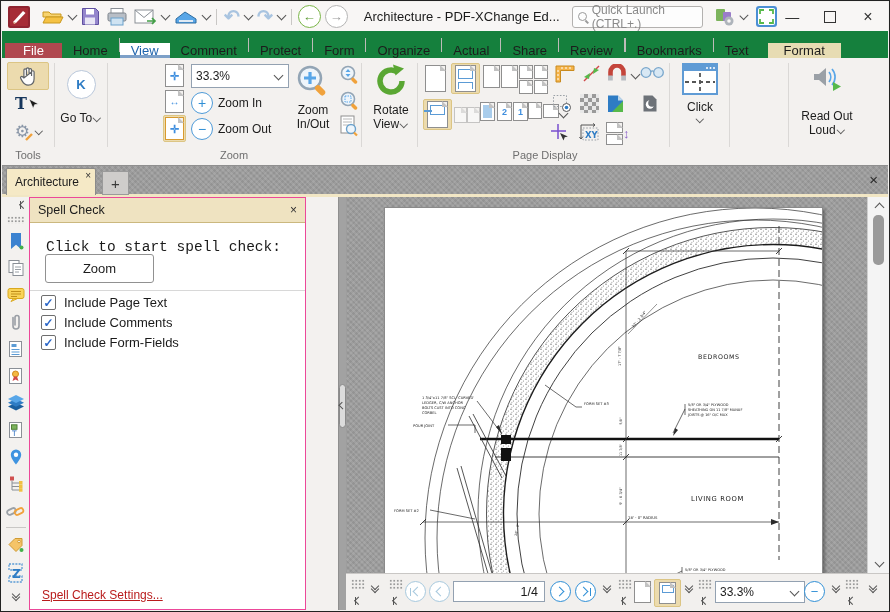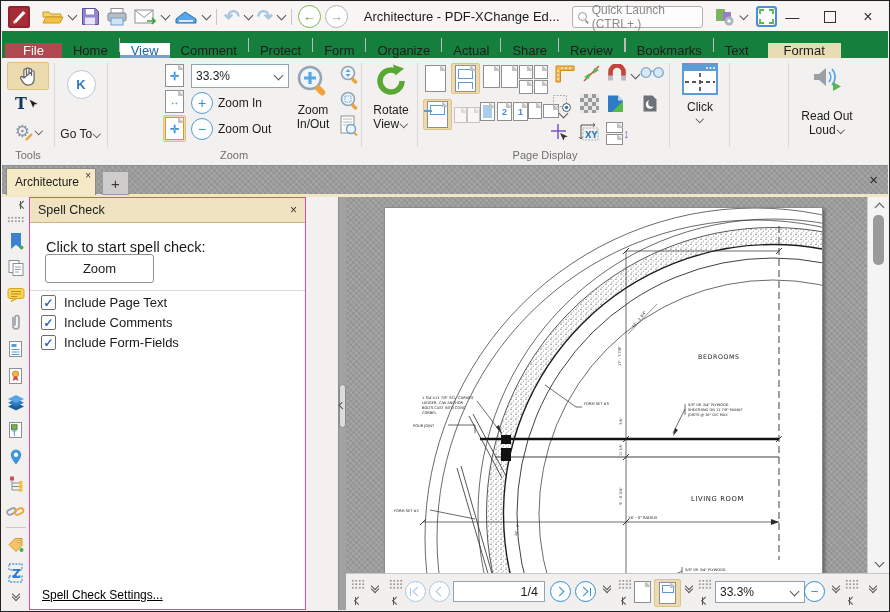--- a/index.html
+++ b/index.html
@@ -48,26 +48,26 @@
   
   .strip{position:absolute;left:1px;top:196px;width:27px;bottom:1px;background:#f3f1ef;border-right:1px solid #c9c7c5;display:flex;flex-direction:column;align-items:center;}
   .sic{width:24px;height:27px;display:flex;align-items:center;justify-content:center;flex:none;}
   .grip{width:14px;height:10px;background-image:radial-gradient(#9a9a9a 1px,transparent 1.1px);background-size:3.5px 3.5px;flex:none;}
   .clp{display:flex;align-items:center;color:#555;}
   .clpbar{width:1.5px;height:8px;background:#555;}
   
   .panel{position:absolute;left:28px;top:196px;width:277px;bottom:1px;background:#fff;border:1px solid #ec4899;box-sizing:border-box;}
   .phead{height:24px;background:#efe3c1;border-bottom:1px solid #cbb87f;display:flex;align-items:center;padding:0 8px;font-size:12.5px;color:#1c1c1c;justify-content:space-between;}
   .pclose{font-size:12px;color:#333;}
-  .pinstr{margin:16px 0 0 16px;font-size:14.5px;color:#1a1a1a;}
+  .pinstr{margin:16px 0 0 16px;font-size:14.5px;color:#1a1a1a;font-family:Liberation Mono, monospace;}
   .startbtn{position:absolute;left:15px;top:56px;width:107px;height:27px;border:1px solid #919191;border-radius:3px;background:#fff;font-size:13px;color:#1c1c1c;display:flex;align-items:center;justify-content:center;}
   .pdivider{position:absolute;left:0;right:0;top:92px;height:1px;background:#d8d8d8;}
   .chkrow{position:absolute;left:11px;display:flex;align-items:center;gap:8px;font-size:13px;color:#1a1a1a;}
   .chk{width:15px;height:15px;border:1px solid #6e6e6e;border-radius:2px;background:#fff;display:flex;align-items:center;justify-content:center;color:#2a66c8;font-size:12px;font-weight:bold;box-sizing:border-box;}
-  .slink{position:absolute;left:12px;bottom:7px;font-size:12px;color:#000000;text-decoration:underline;}
+  .slink{position:absolute;left:12px;bottom:7px;font-size:12px;color:#b91c1c;text-decoration:underline;}
   
   .splitter{position:absolute;left:337px;top:196px;width:8px;bottom:1px;background:#a2a2a2;border-left:1px solid #8f8f8f;box-sizing:border-box;}
   .sphandle{position:absolute;left:0px;top:187px;width:7px;height:44px;background:#dcdcdc;border:1px solid #8a8a8a;border-radius:4px;display:flex;align-items:center;justify-content:center;box-sizing:border-box;}
   
   .docarea{position:absolute;left:345px;top:196px;width:544px;height:379px;background:#9c9c9c;background-image:repeating-linear-gradient(45deg,rgba(255,255,255,.10) 0 2px,transparent 2px 4px),repeating-linear-gradient(-45deg,rgba(0,0,0,.06) 0 2px,transparent 2px 4px);overflow:hidden;}
   .page{position:absolute;left:38px;top:10px;width:437px;height:420px;background:#fff;border:1px solid #8a8a8a;box-shadow:2px 2px 3px rgba(0,0,0,.35);}
   .vsb{position:absolute;right:0;top:0;width:22px;height:379px;background:#f4f4f4;border-left:1px solid #cfcfcf;}
   .vsb .thumb{position:absolute;left:5px;top:18px;width:11px;height:50px;background:#9a9a9a;border-radius:5px;}
   .sbarrow{position:absolute;left:6px;color:#555;}
   
@@ -236,21 +236,21 @@
         </svg>
       <span class="cv sm"></span>
     </div>
     <div class="glabel" style="left:0;width:52px">Tools</div>
     <div class="rsep" style="left:52px"></div>
 
     <div class="rbtn" style="left:56px;top:5px;width:46px;height:82px">
       <div class="circ" style="width:27px;height:27px;border-color:#b9c7da;margin-top:7px;font-size:13px;font-weight:bold;color:#2e7cc4">
           <span>K</span>
         </div>
-      <div style="margin-top:28px"><span>Go To</span><span class="cv sm"></span></div>
+      <div style="margin-top:12px"><span>Go To</span><span class="cv sm"></span></div>
     </div>
     <div class="rsep" style="left:105px"></div>
 
 
     <div class="rbtn" style="left:163px;top:6px">
         <div class="pgi" style="width:17px;height:21px">
           <div class="bluectr" style="font-size:11px">✛</div>
         </div>
       </div>
     <div class="rbtn" style="left:163px;top:32px">

